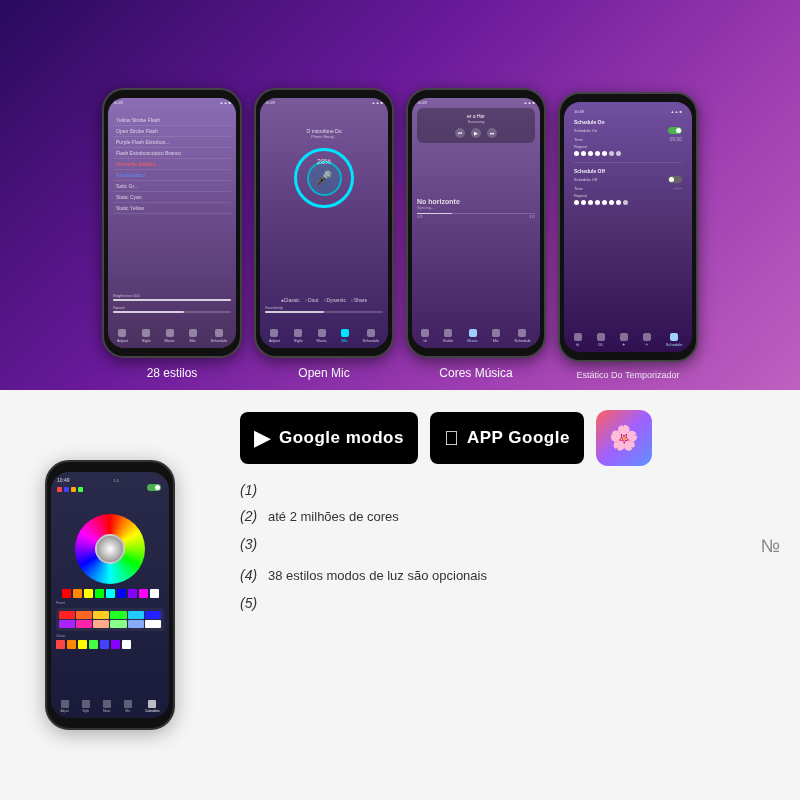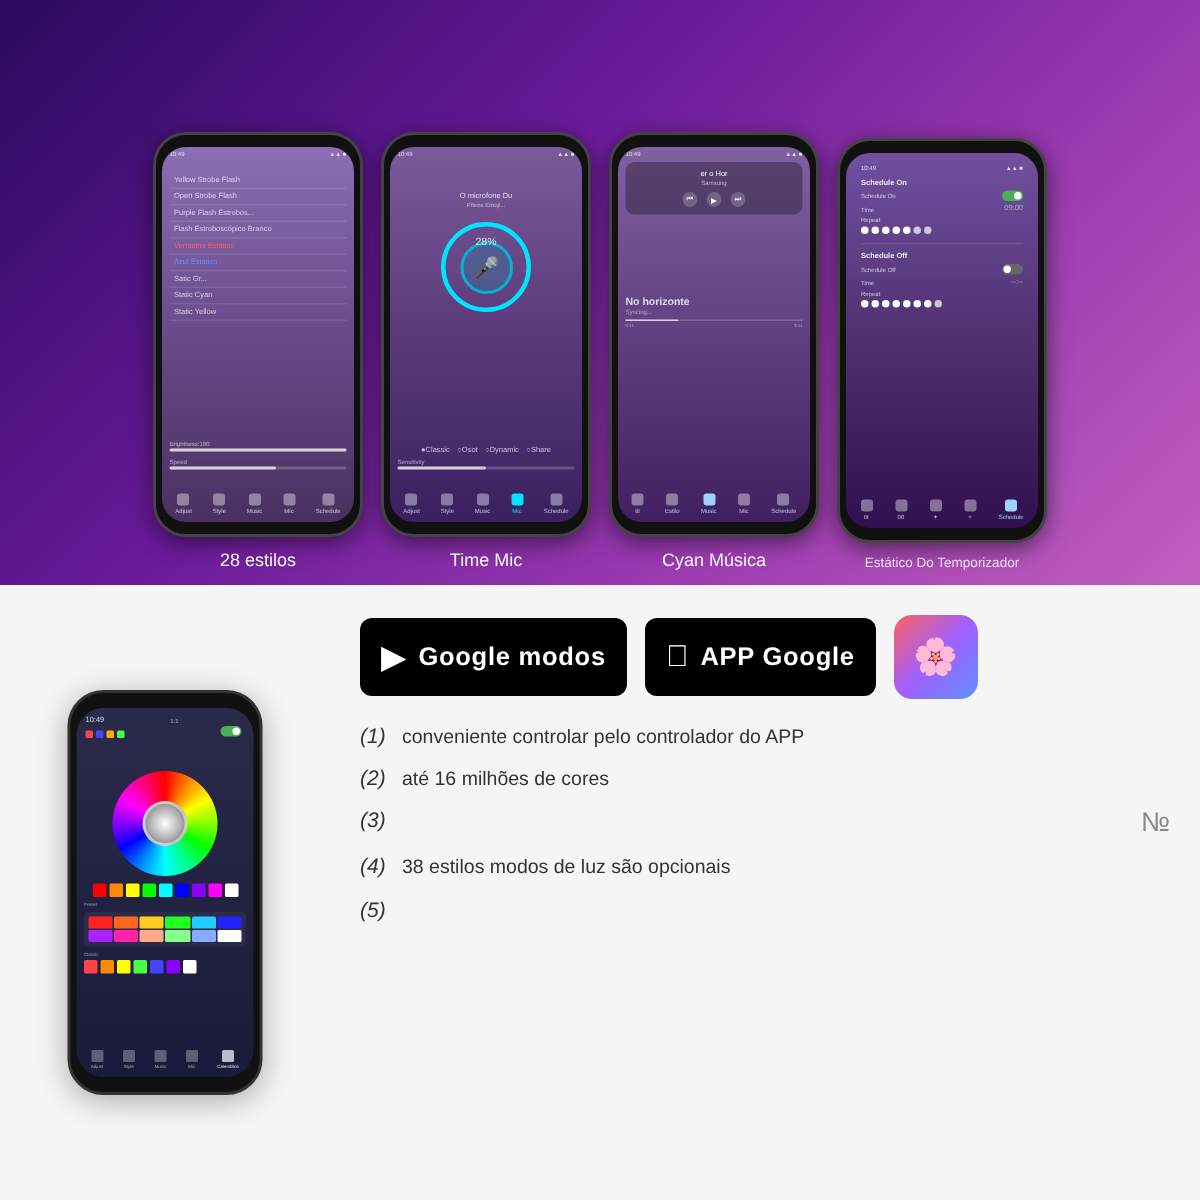--- a/index.html
+++ b/index.html
@@ -593,21 +593,21 @@
                 <div class="bottom-nav-icon" style="background:#00e5ff;"></div>
                 <span style="color:#00e5ff;">Mic</span>
               </div>
             <div class="bottom-nav-item">
                 <div class="bottom-nav-icon"></div>
                 <span>Schedule</span>
               </div>
           </div>
         </div>
       </div>
-      <div class="phone-label">Time Mic</div>
+      <div class="phone-label">Open Mic</div>
     </div>
 
     <div class="phone-container">
       <div class="phone-frame">
         <div class="phone-screen screen-3">
           <div class="status-bar">
             <span>10:49</span>
             <span>▲▲ ■</span>
           </div>
           <div class="music-player">
@@ -647,21 +647,21 @@
                 <div class="bottom-nav-icon"></div>
                 <span>Mic</span>
               </div>
             <div class="bottom-nav-item">
                 <div class="bottom-nav-icon"></div>
                 <span>Schedule</span>
               </div>
           </div>
         </div>
       </div>
-      <div class="phone-label">Cyan Música</div>
+      <div class="phone-label">Cores Música</div>
     </div>
 
     <div class="phone-container">
       <div class="phone-frame">
         <div class="phone-screen screen-4">
           <div class="status-bar">
             <span>10:49</span>
             <span>▲▲ ■</span>
           </div>
           <div style="padding:5px;">
@@ -853,26 +853,25 @@
       <div class="app-icon">
         <span>🌸</span>
       </div>
 
     </div>
 
     <div class="feature-list">
 
       <div class="feature-item">
         <span class="feature-number">(1)</span>
-        <span class="feature-text">conveniente controlar pelo controlador do APP</span>
       </div>
 
       <div class="feature-item">
         <span class="feature-number">(2)</span>
-        <span class="feature-text">até 16 milhões de cores</span>
+        <span class="feature-text">até 2 milhões de cores</span>
       </div>
 
       <div class="feature-item">
         <span class="feature-number">(3)</span>
         <span style="margin-left:auto;font-size:18px;color:#888;">№</span>
       </div>
 
       <div class="feature-item">
         <span class="feature-number">(4)</span>
         <span class="feature-text">38 estilos modos de luz são opcionais</span>

